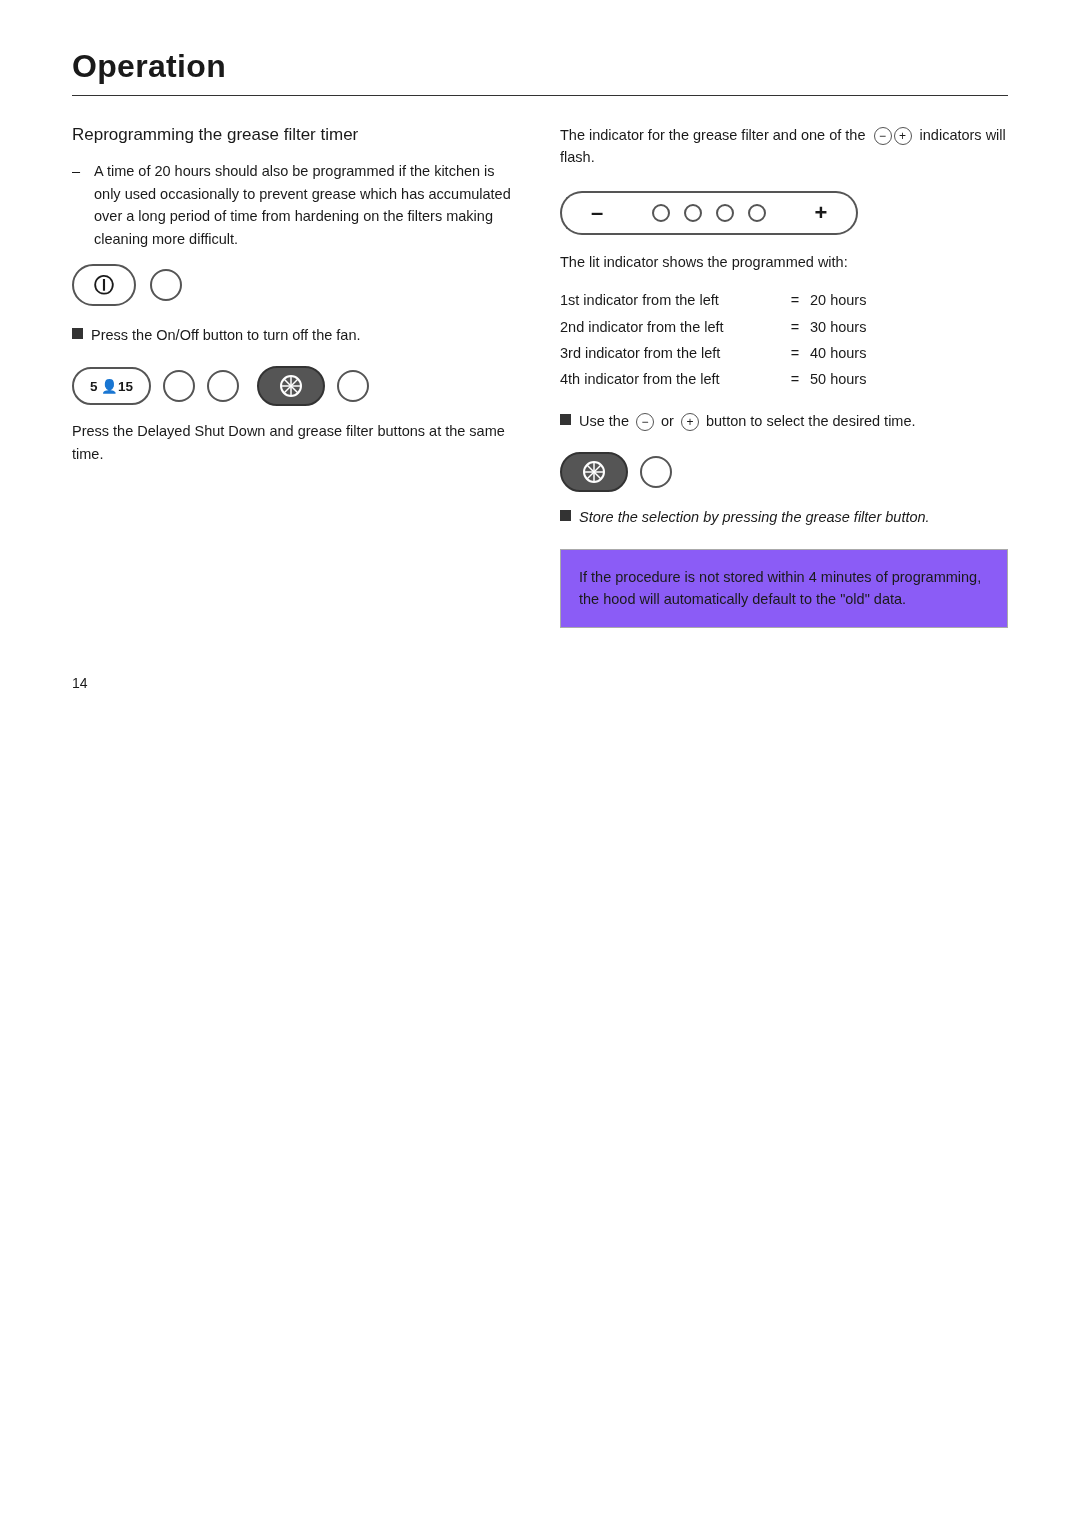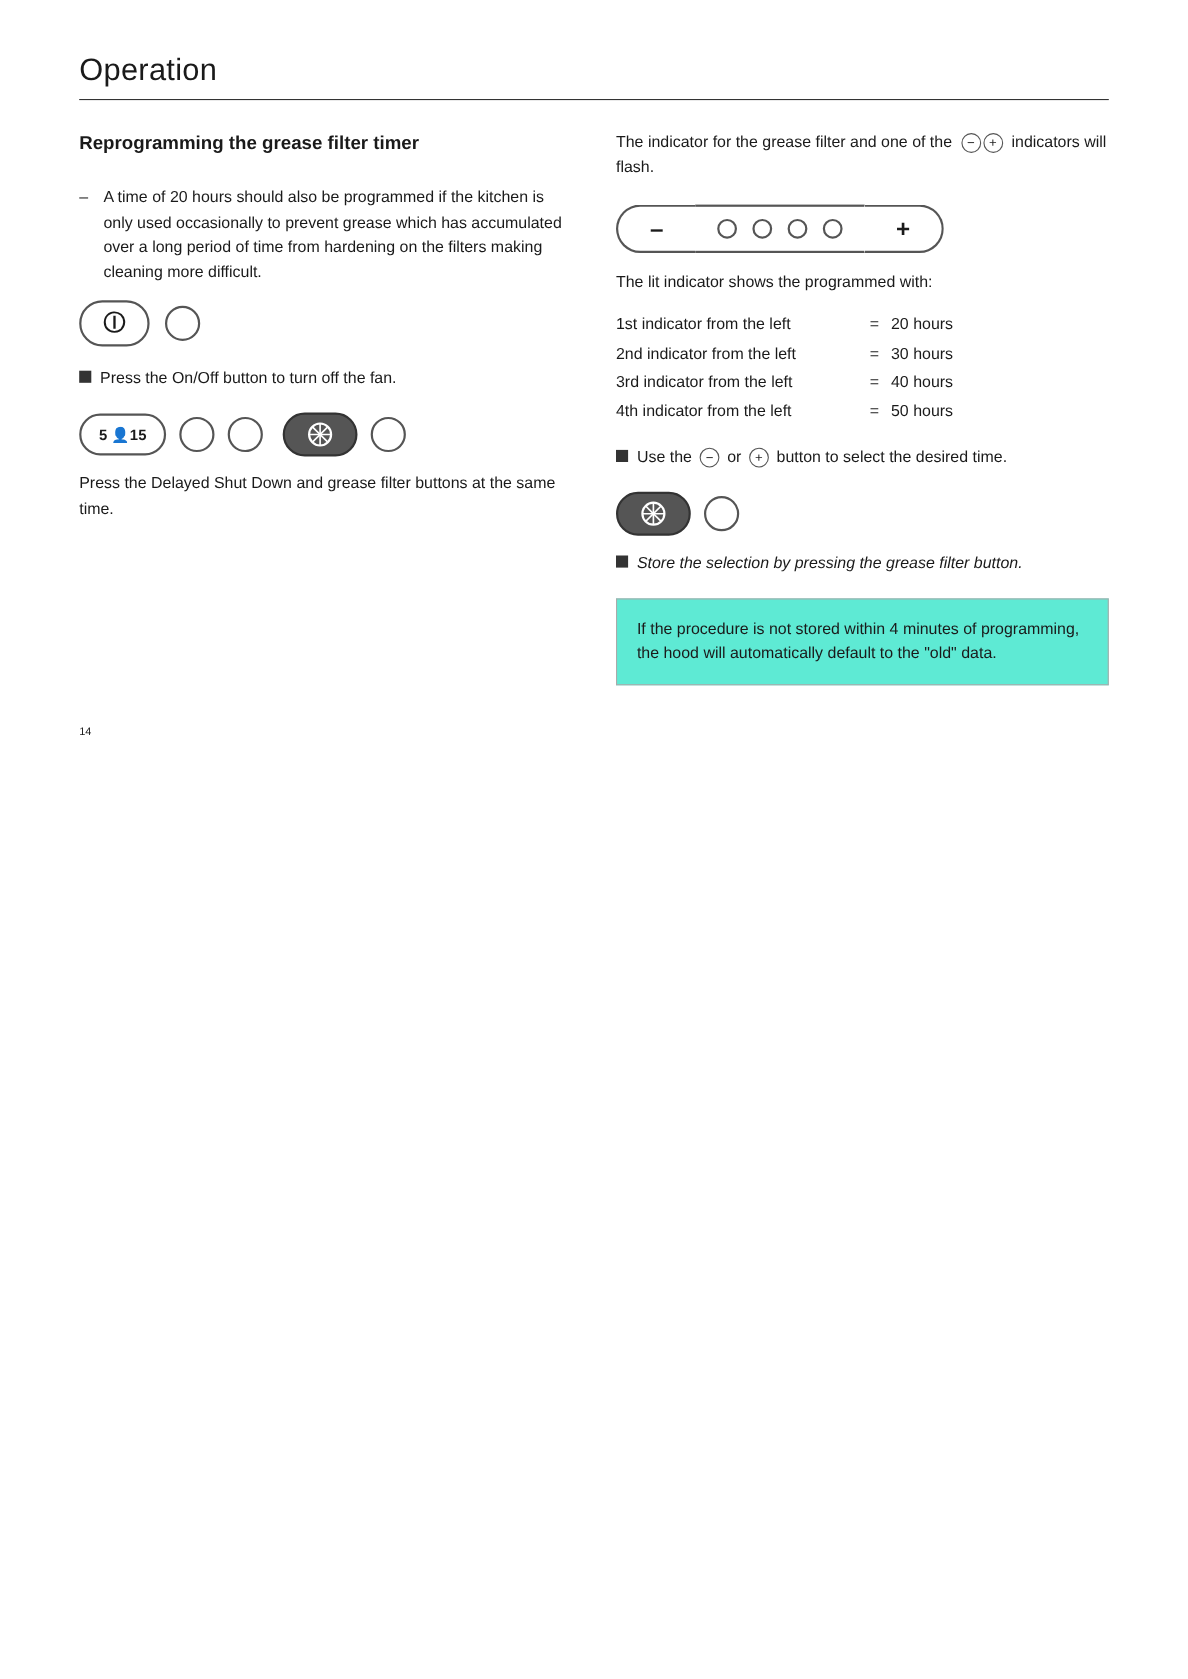--- a/index.html
+++ b/index.html
@@ -6,22 +6,22 @@
     body {
       font-family: Arial, Helvetica, sans-serif;
       font-size: 15px;
       color: #1a1a1a;
       background: #fff;
       width: 1080px;
       min-height: 1526px;
       padding: 48px 72px 48px 72px;
     }
     h1.page-title {
-      font-size: 28px;
-      font-weight: normal;
+      font-size: 32px;
+      font-weight: bold;
       margin-bottom: 10px;
       letter-spacing: 0.01em;
     }
     .divider {
       border: none;
       border-top: 1.5px solid #333;
       margin-bottom: 28px;
     }
     .two-col {
       display: flex;
@@ -30,22 +30,22 @@
     }
     .col-left {
       flex: 0 0 440px;
       max-width: 440px;
     }
     .col-right {
       flex: 1;
     }
     h2.section-title {
       font-size: 17px;
-      font-weight: bold;
-      margin-bottom: 28px;
+      font-weight: normal;
+      margin-bottom: 14px;
       line-height: 1.3;
     }
     p.body-text {
       font-size: 14.5px;
       line-height: 1.55;
       margin-bottom: 14px;
     }
     ul.bullet-list {
       list-style: none;
       padding: 0;
@@ -145,21 +145,21 @@
     }
     .bullet-item .bullet-square {
       margin-top: 4px;
     }
     .info-box {
       border: 1.5px solid #aaa;
       padding: 16px 18px;
       margin-top: 16px;
       font-size: 14.5px;
       line-height: 1.55;
-      background: #5eead4;
+      background: #8b5cf6;
     }
     .indicator-table {
       margin: 4px 0 18px 0;
     }
     .indicator-table-row {
       display: flex;
       align-items: center;
       font-size: 14.5px;
       line-height: 1.8;
     }
@@ -180,22 +180,22 @@
       gap: 18px;
     }
     .section-diagram-right {
       margin: 20px 0 14px 0;
       display: flex;
       align-items: center;
       gap: 18px;
       justify-content: flex-start;
     }
     .page-number {
-      margin-top: 37px;
-      font-size: 10px;
+      margin-top: 47px;
+      font-size: 14px;
     }
     .minus-plus-row {
       display: flex;
       align-items: center;
       gap: 0;
       margin: 22px 0 16px 0;
     }
     .minus-plus-row .minus-pill {
       display: inline-flex;
       align-items: center;

